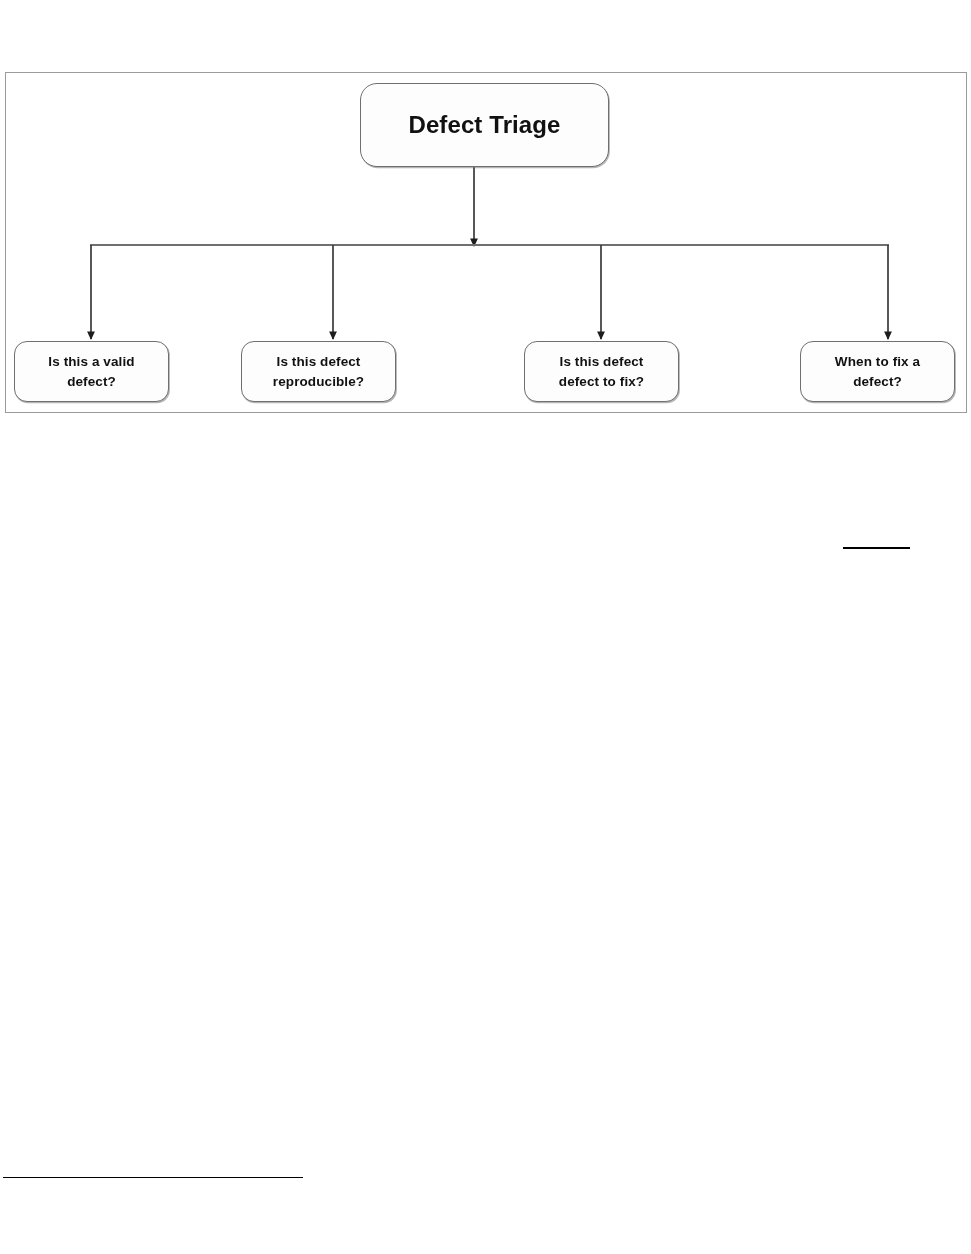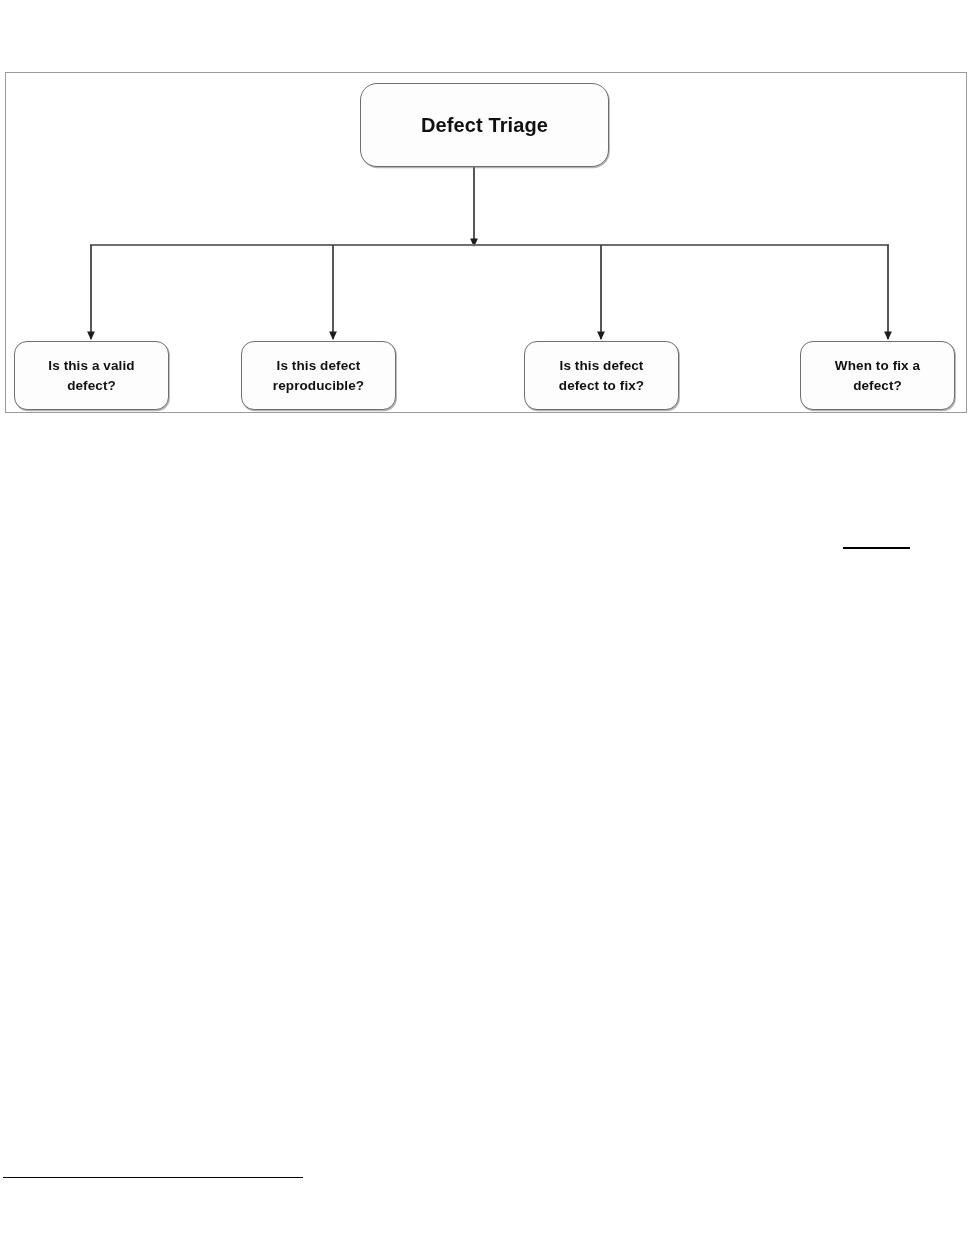--- a/index.html
+++ b/index.html
@@ -62,26 +62,26 @@
     color: #111111;
     letter-spacing: 0.1px;
   }
 
   #node-root {
     left: 360px;
     top: 83px;
     width: 249px;
     height: 84px;
     border-radius: 17px;
-    font-size: 20px;
+    font-size: 24px;
   }
 
   .leaf {
     width: 155px;
-    height: 69px;
+    height: 61px;
     top: 341px;
     font-size: 13.5px;
     line-height: 1.45;
     padding: 0 8px;
   }
 
   #node-leaf-0 { left: 14px; }
   #node-leaf-1 { left: 241px; }
   #node-leaf-2 { left: 524px; }
   #node-leaf-3 { left: 800px; }

